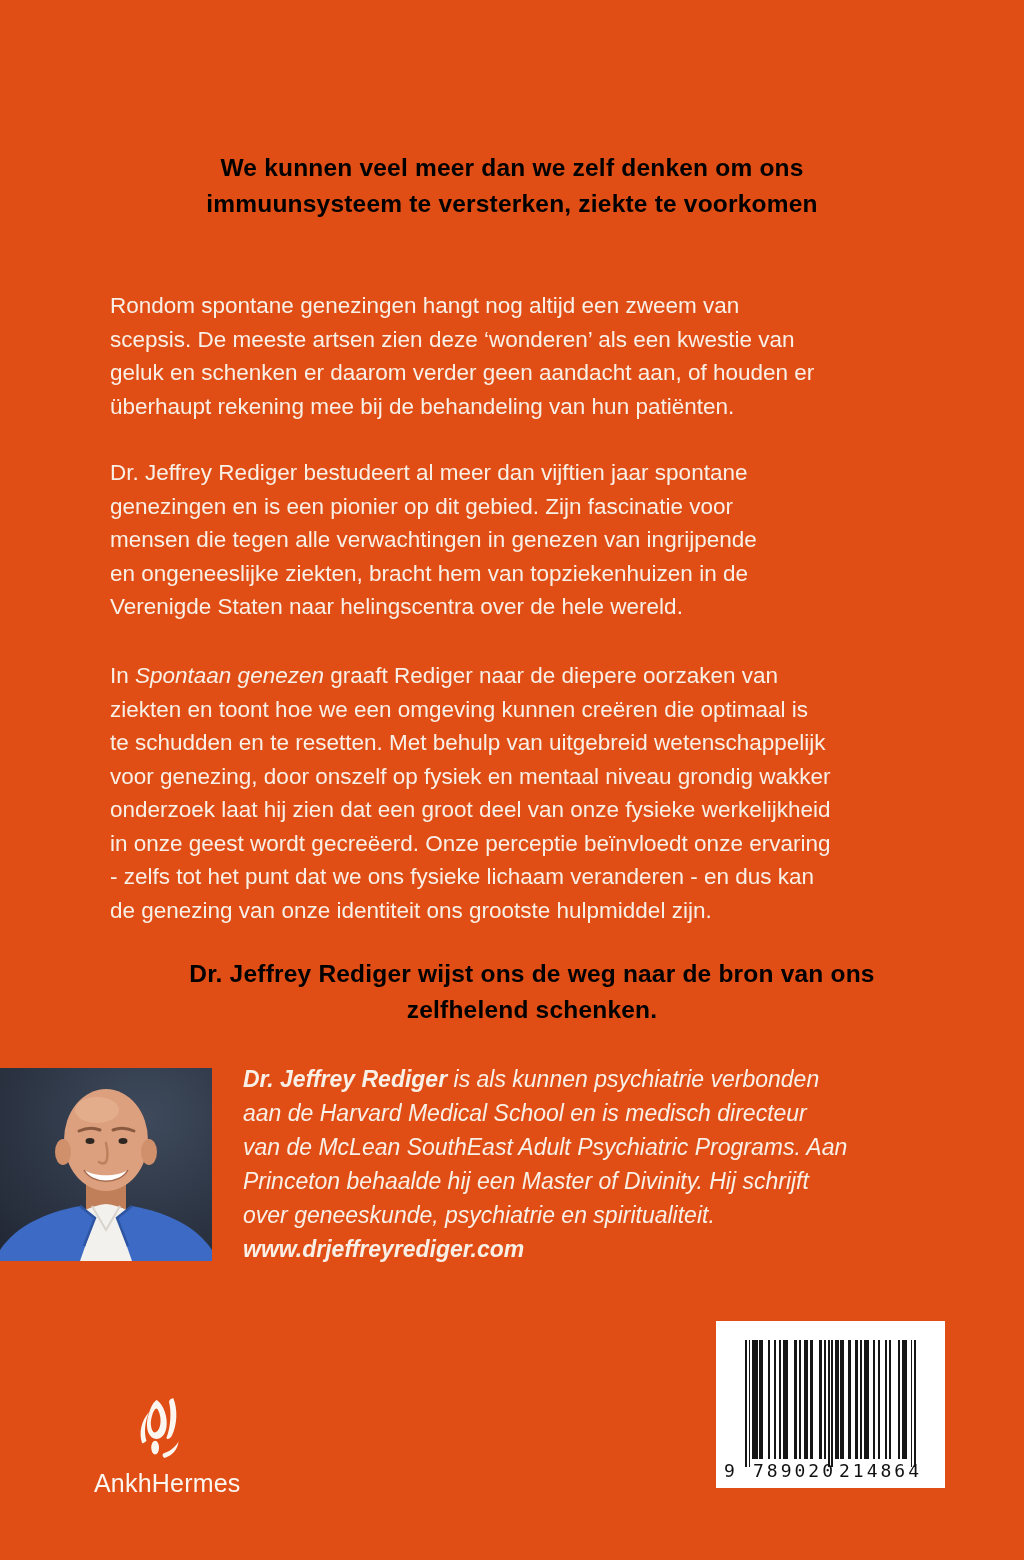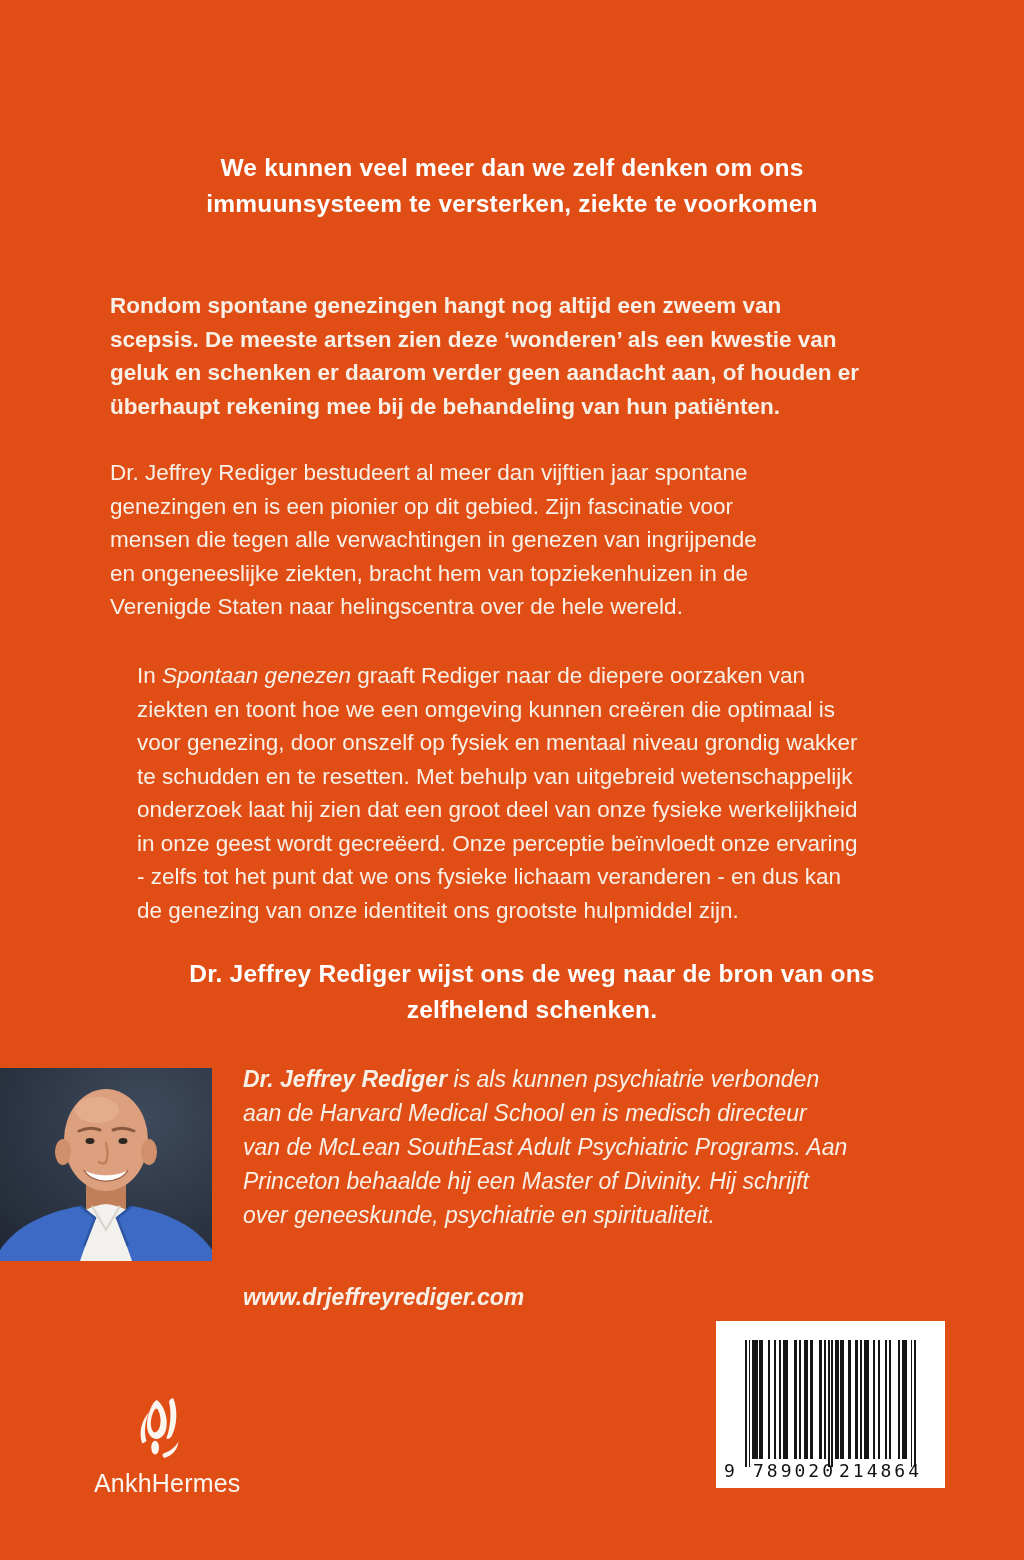--- a/index.html
+++ b/index.html
@@ -6,39 +6,39 @@
   body{
     width:1024px;height:1560px;position:relative;overflow:hidden;
     background:#E14E15;
     font-family:"Liberation Sans","DejaVu Sans",sans-serif;
   }
   .abs{position:absolute;}
   .line{white-space:nowrap;}
   
   .statement{
     left:0;width:1024px;text-align:center;
-    color:#ffffff;font-weight:bold;font-size:24.5px;line-height:36px;
+    color:#000000;font-weight:bold;font-size:24.5px;line-height:36px;
     letter-spacing:0.2px;
   }
   .tagline{top:150px;}
   .closing{top:956px;margin-left:20px;}
   
   .para{
     left:110px;color:#F8F0E7;font-size:22.5px;line-height:33.5px;
   }
-  .p1{top:289px;font-weight:bold;} .p2{top:456px;} .p3{top:659px;margin-left:27px;}
+  .p1{top:289px;} .p2{top:456px;} .p3{top:659px;}
   .italic{font-style:italic;}
   
   .photo{left:0;top:1068px;width:212px;height:193px;}
   
   .bio{
     left:243px;top:1062px;width:690px;
     color:#F8F0E7;font-size:23px;line-height:34px;font-style:italic;
   }
-  .bio .bold{font-weight:bold;margin-top:48px;}
+  .bio .bold{font-weight:bold;}
   
   .publisher{left:94px;top:1398px;width:124px;text-align:center;}
   .publisher svg{display:block;margin:0 auto;}
   .publisher-name{
     margin-top:3px;color:#FBF6F0;font-size:25px;line-height:28px;
     letter-spacing:0.2px;
   }
   
   .barcode{left:716px;top:1321px;width:229px;height:167px;background:#FFFFFF;}
   .bars{position:absolute;left:29px;top:19px;width:171px;height:128px;}
@@ -75,22 +75,22 @@
     <div class="line">mensen die tegen alle verwachtingen in genezen van ingrijpende</div>
     <div class="line">en ongeneeslijke ziekten, bracht hem van topziekenhuizen in de</div>
     <div class="line">Verenigde Staten naar helingscentra over de hele wereld.</div>
   </section>
 
   <section class="abs para p3">
     <div class="line">
       <span>In </span><span class="italic">Spontaan genezen</span><span> graaft Rediger naar de diepere oorzaken van</span>
     </div>
     <div class="line">ziekten en toont hoe we een omgeving kunnen creëren die optimaal is</div>
+    <div class="line">te schudden en te resetten. Met behulp van uitgebreid wetenschappelijk</div>
     <div class="line">voor genezing, door onszelf op fysiek en mentaal niveau grondig wakker</div>
-    <div class="line">te schudden en te resetten. Met behulp van uitgebreid wetenschappelijk</div>
     <div class="line">onderzoek laat hij zien dat een groot deel van onze fysieke werkelijkheid</div>
     <div class="line">in onze geest wordt gecreëerd. Onze perceptie beïnvloedt onze ervaring</div>
     <div class="line">- zelfs tot het punt dat we ons fysieke lichaam veranderen - en dus kan</div>
     <div class="line">de genezing van onze identiteit ons grootste hulpmiddel zijn.</div>
   </section>
 
   <section class="abs statement closing">
     <div class="line">Dr. Jeffrey Rediger wijst ons de weg naar de bron van ons</div>
     <div class="line">zelfhelend schenken.</div>
   </section>

